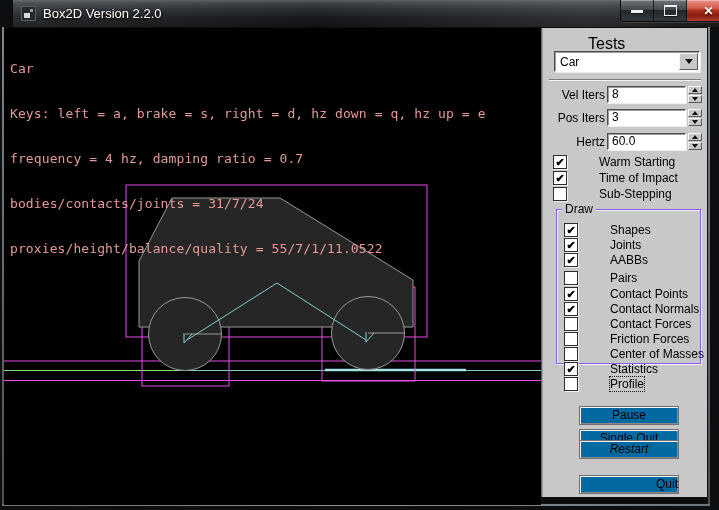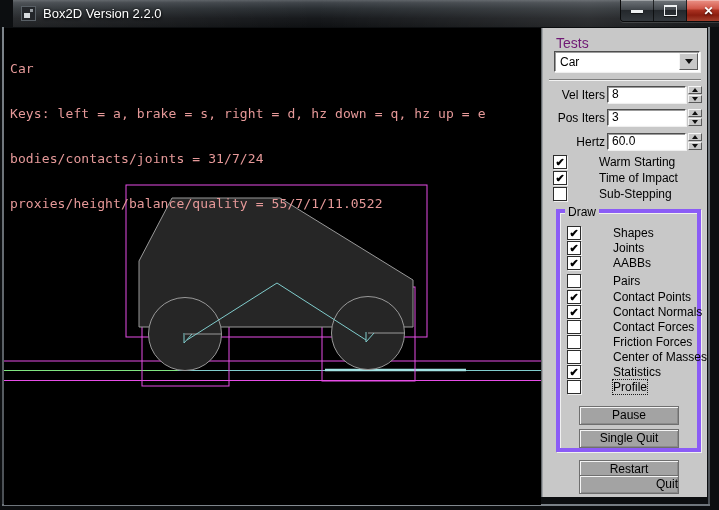--- a/index.html
+++ b/index.html
@@ -53,21 +53,21 @@
   .frame-left  { position:absolute; left:2px;  top:27px; width:2px; height:479px; background:linear-gradient(180deg,#7e858b,#4a4f54); }
   .frame-right { position:absolute; left:708px; top:27px; width:2px; height:479px; background:linear-gradient(180deg,#7e858b,#4a4f54); }
   .frame-bottom{ position:absolute; left:2px; top:504px; width:708px; height:2px; background:linear-gradient(90deg,#6e757b,#8a9197 50%,#6e757b); }
   
   .canvas { position:absolute; left:4px; top:28px; width:537px; height:477px; background:#000; }
   .stats { position:absolute; left:6px; top:3px; font:13px/15px "DejaVu Sans Mono", monospace; letter-spacing:.1px; white-space:pre; }
   .scene { position:absolute; left:0; top:0; }
   
   .panel-edge { position:absolute; left:541px; top:28px; width:2px; height:469px; background:#63676a; box-shadow:inset -1px 0 0 #9fa2a5; }
   .panel { position:absolute; left:543px; top:28px; width:164px; height:469px; background:#c8c8c8; font-size:12px; color:#000; }
-  .glui-label { position:absolute; font-size:14px; color:#701a75; }
+  .glui-label { position:absolute; font-size:16px; color:#000000;margin-left:32px; }
   .dropdown {
     position:absolute; left:11px; top:23px; width:146px; height:21px; box-sizing:border-box;
     background:#fff; border:1px solid; border-color:#4e4e4e #fdfdfd #fdfdfd #4e4e4e;
     box-shadow:inset 1px 1px 0 #9b9b9b, 1px 1px 0 #efefef;
   }
   .dropdown-value { position:absolute; left:5px; top:3px; font-size:12px; }
   .dropdown-btn {
     position:absolute; right:1px; top:1px; bottom:1px; width:17px; background:#c8c8c8;
     border:1px solid; border-color:#f5f5f5 #5a5a5a #5a5a5a #f5f5f5;
     display:flex; align-items:center; justify-content:center;
@@ -92,28 +92,28 @@
   }
   .spin-up { top:0; } .spin-dn { top:9px; }
   .cb-row { position:absolute; height:14px; }
   .cb-box {
     position:absolute; left:0; top:0; width:12px; height:12px; background:#fff;
     border:1px solid #2c2c2c; box-shadow:1px 1px 0 #f0f0f0;
     font-size:11px; line-height:12px; text-align:center; color:#000; font-weight:bold;
   }
   .cb-label { position:absolute; left:20px; top:0; line-height:14px; white-space:nowrap;margin-left:26px; }
   .draw-group {
-    position:absolute; left:13px; top:181px; width:145px; height:243px; box-sizing:border-box;
-    border:4px solid #8b5cf6; box-shadow:inset 1px 1px 0 #f0f0f0, 1px 1px 0 #f0f0f0;
+    position:absolute; left:13px; top:181px; width:145px; height:155px; box-sizing:border-box;
+    border:1px solid #8b5cf6; box-shadow:inset 1px 1px 0 #f0f0f0, 1px 1px 0 #f0f0f0;
   }
   .draw-legend { position:absolute; left:5px; top:-7px; background:#c8c8c8; padding:0 3px; line-height:13px; }
   .focused { outline:1px dotted #1a1a1a; }
   .btn {
     position:absolute; left:36px; width:100px; height:19px; box-sizing:border-box;
-    background:#a3a3a3; border:1px solid #6f6f6f;
+    background:#0369a1; border:1px solid #6f6f6f;
     box-shadow:inset 1px 1px 0 #f4f4f4, inset -1px -1px 0 #8b8b8b;
     text-align:center; line-height:17px; font-size:12px;
   }
 </style>
 </head>
 <body>
 
 <div class="window">
 
   <div class="titlebar">
@@ -159,20 +159,21 @@
       <line x1="368" y1="333" x2="404" y2="333" stroke="#999999"></line>
 
       <line x1="277" y1="283" x2="187" y2="340" stroke="#80cccc"></line>
       <line x1="277" y1="283" x2="366" y2="340" stroke="#80cccc"></line>
       <polyline points="184,333 184,343 192,334" fill="none" stroke="#80cccc"></polyline>
       <polyline points="366,332 366,342 374,333" fill="none" stroke="#80cccc"></polyline>
     </svg>
     <div class="stats" style="color: rgb(230, 153, 153);">
       <div>Car</div>
       <div>Keys: left = a, brake = s, right = d, hz down = q, hz up = e</div>
+      <div>frequency = 4 hz, damping ratio = 0.7</div>
       <div>bodies/contacts/joints = 31/7/24</div>
       <div>proxies/height/balance/quality = 55/7/1/11.0522</div>
     </div>
   </div>
 
   <div class="panel-edge"></div>
   <div class="panel">
 
     <span class="glui-label" style="left:13px; top:7px;">Tests</span>
 
@@ -279,17 +280,17 @@
         <span class="cb-label">Statistics</span>
       </div>
       <div class="cb-row" style="left:7px; top:167px;">
         <span class="cb-box"></span>
         <span class="cb-label focused">Profile</span>
       </div>
     </div>
 
     <div class="btn" style="top:378px;">Pause</div>
     <div class="btn" style="top:401px;">Single Quit</div>
-    <div class="btn" style="top:432px;">Restart</div>
+    <div class="btn" style="top:412px;font-style:italic;">Restart</div>
     <div class="btn" style="top:447px;text-align:right;">Quit</div>
   </div>
 
 </div>
 
 </body></html>

